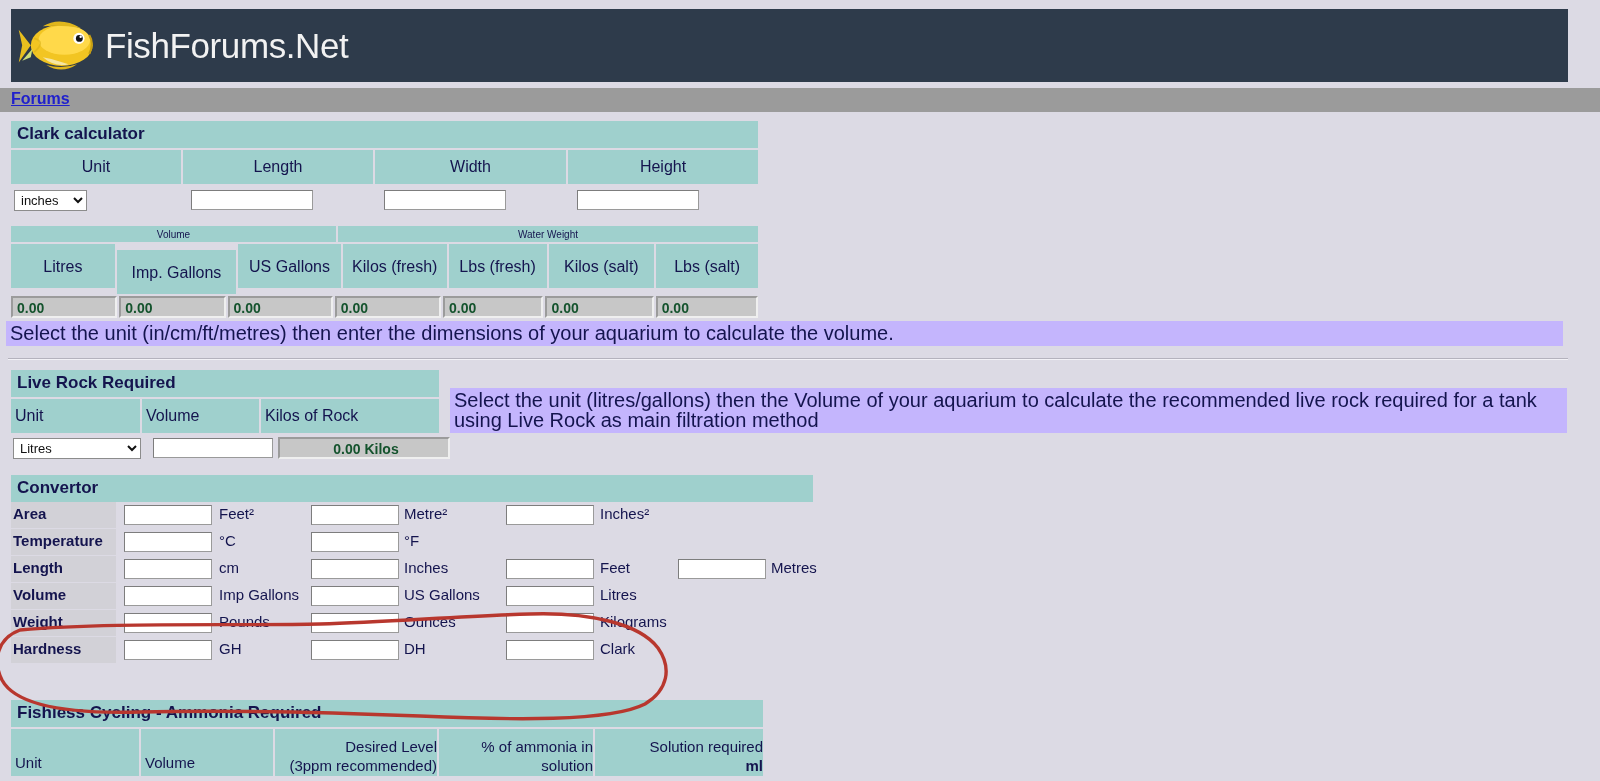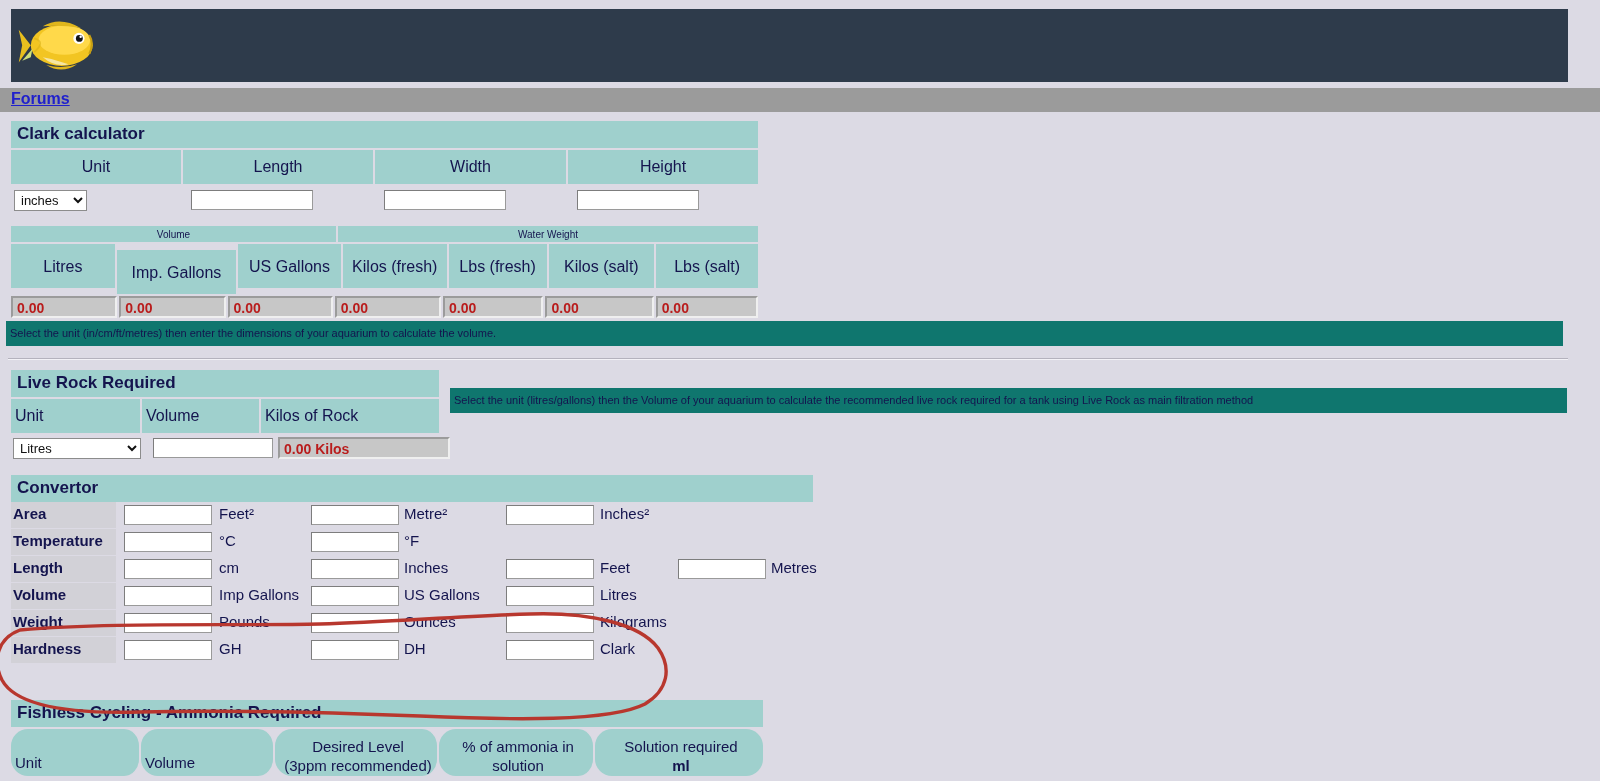--- a/index.html
+++ b/index.html
@@ -86,21 +86,21 @@
     box-sizing: border-box;
     border-right: 2px solid #dcdae4;
   }
   .hdr-cell:last-child { border-right: none; }
 
   .out-cell {
     background: #c7c7c7;
     border: 2px inset #efefef;
     font-size: 14px;
     font-weight: bold;
-    color: #b91c1c;
+    color: #14532d;
     padding: 2px 0 2px 4px;
     box-sizing: border-box;
     height: 22px;
     line-height: 17px;
   }
 
   input.txt {
     background: #ffffff;
     border: 1px solid #9a9a9a;
     border-top-color: #7d7d7d;
@@ -117,23 +117,23 @@
     border: 1px solid #8c8c8c;
     height: 21px;
     box-sizing: border-box;
     font-family: "Liberation Sans", sans-serif;
     font-size: 13px;
     color: #111;
     padding-left: 2px;
   }
 
   .note {
-    background: #0f766e;
-    color: #14144e;
-    font-size: 11px;
+    background: #c4b5fd;
+    color: #14144e;
+    font-size: 20px;
     line-height: 20px;
     padding: 2px 4px 3px 4px;
     box-sizing: border-box;
   }
   .rule {
     border: none;
     border-top: 1px solid #b4b2bd;
     border-bottom: 1px solid #f2f1f6;
     margin: 0;
     position: absolute;
@@ -193,21 +193,21 @@
   #live-rock { position: absolute; left: 11px; top: 370px; }
   #lr-title { width: 428px; }
   #lr-head { display: flex; width: 428px; margin-top: 2px; }
   #lr-head .hdr-cell { text-align: left; padding-left: 4px; }
   #lr-head .hdr-cell:nth-child(1) { width: 131px; }
   #lr-head .hdr-cell:nth-child(2) { width: 119px; }
   #lr-head .hdr-cell:nth-child(3) { width: 178px; }
   #lr-row { position: relative; height: 28px; margin-top: 2px; }
   #lr-row .unit-sel { position: absolute; left: 2px; top: 3px; width: 128px; }
   #lr-row .vol { position: absolute; left: 142px; top: 3px; width: 120px; }
-  #lr-row .kilos { position: absolute; left: 267px; top: 2px; width: 172px; }
+  #lr-row .kilos { position: absolute; left: 267px; top: 2px; width: 172px; text-align: center; }
   #lr-note { position: absolute; left: 450px; top: 388px; width: 1117px; }
 
   
   #convertor { position: absolute; left: 11px; top: 475px; }
   #cv-title { width: 802px; }
   .cv-row { position: relative; height: 27px; }
   .cv-label {
     position: absolute;
     left: 0; top: 0;
     width: 105px;
@@ -231,26 +231,25 @@
   .c1 { left: 113px; }  .u1 { left: 208px; }
   .c2 { left: 300px; }  .u2 { left: 393px; }
   .c3 { left: 495px; }  .u3 { left: 589px; }
   .c4 { left: 667px; }  .u4 { left: 760px; }
 
   
   #fishless { position: absolute; left: 11px; top: 700px; }
   #fl-title { width: 752px; }
   #fl-head { display: flex; width: 752px; margin-top: 2px; }
   #fl-head .hdr-cell {
-    text-align: center;
+    text-align: right;
     padding-left: 4px;
     font-size: 15px;
     line-height: 19px;
     height: 47px;
-    border-radius: 17px;
   }
   #fl-head .hdr-cell:nth-child(1) { width: 130px; display:flex; align-items:flex-end; padding-bottom:4px;}
   #fl-head .hdr-cell:nth-child(2) { width: 134px; display:flex; align-items:flex-end; padding-bottom:4px;}
   #fl-head .hdr-cell:nth-child(3) { width: 164px; }
   #fl-head .hdr-cell:nth-child(4) { width: 156px; }
   #fl-head .hdr-cell:nth-child(5) { width: 168px; border-right:none; }
   #fl-head .bold-sub { font-weight: bold; }
 
   
   #annotation {
@@ -274,20 +273,21 @@
       <path d="M18 38 L6 52 L16 48 Z" fill="#cfe07a"></path>
       <path d="M30 12 Q50 0 74 14 Q52 10 30 12 Z" fill="#e0b61c"></path>
       <path d="M34 57 Q52 68 70 56 Q52 62 34 57 Z" fill="#e0b61c"></path>
       <path d="M30 48 Q44 60 60 56 L40 50 Z" fill="#f5f0d0" opacity="0.75"></path>
       <circle cx="72" cy="26" r="6.5" fill="#ffffff"></circle>
       <circle cx="72.5" cy="26" r="4" fill="#141414"></circle>
       <circle cx="74" cy="24" r="1.4" fill="#ffffff"></circle>
       <path d="M84 22 Q90 32 84 44" stroke="#c79f13" stroke-width="2.5" fill="none"></path>
       <path d="M20 26 Q34 30 20 42" stroke="#d9b018" stroke-width="2" fill="none" opacity="0.6"></path>
     </svg>
+    <div class="site-title">FishForums.Net</div>
   </div>
 </div>
 
 <div class="navbar">
   <a class="nav-link">Forums</a>
 </div>
 
 <div id="volume-calculator">
   <div id="vc-title" class="panel-title">Clark calculator</div>
   <div id="vc-head">

